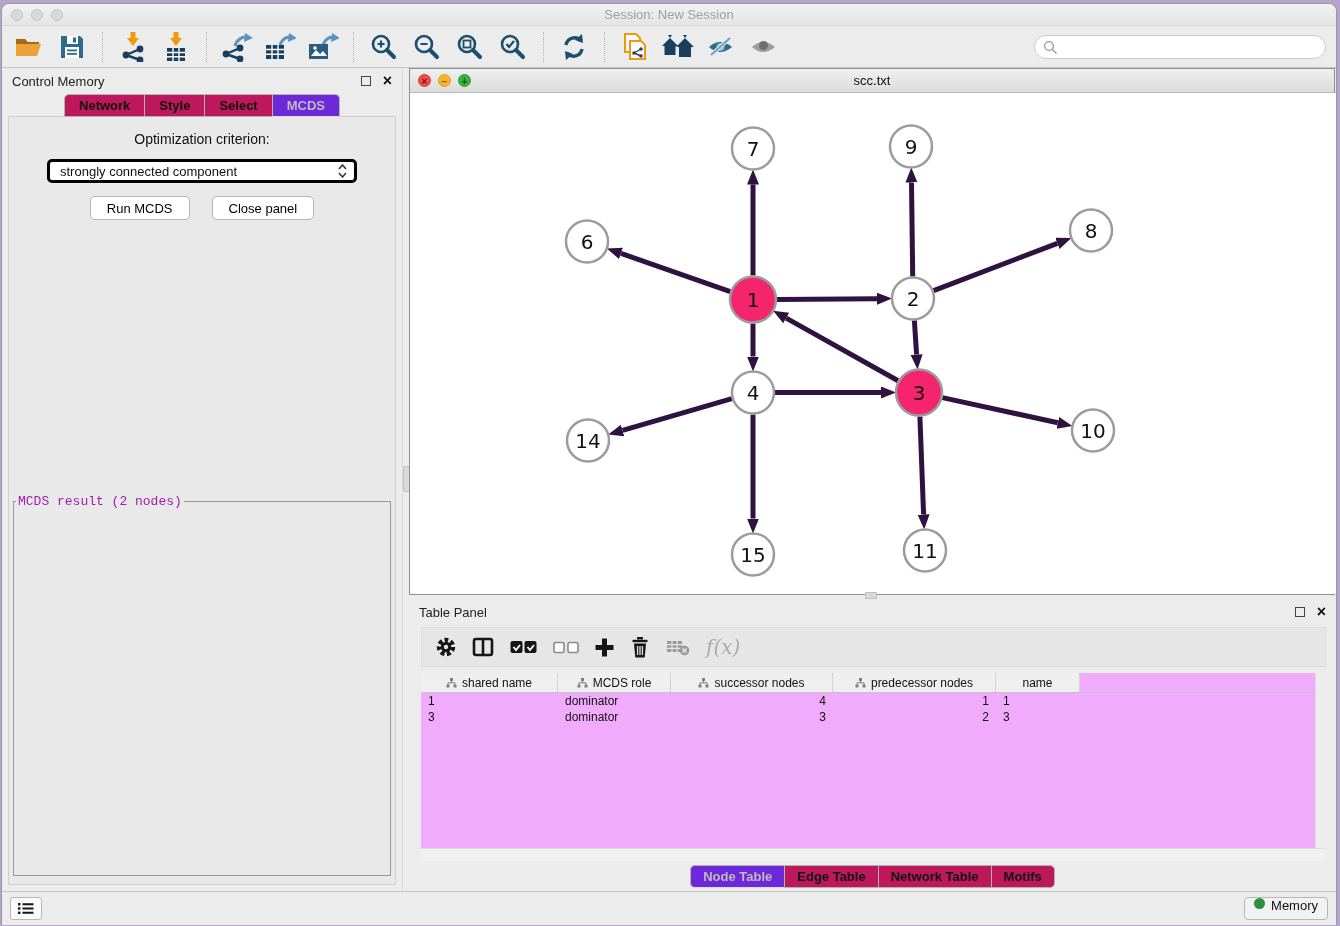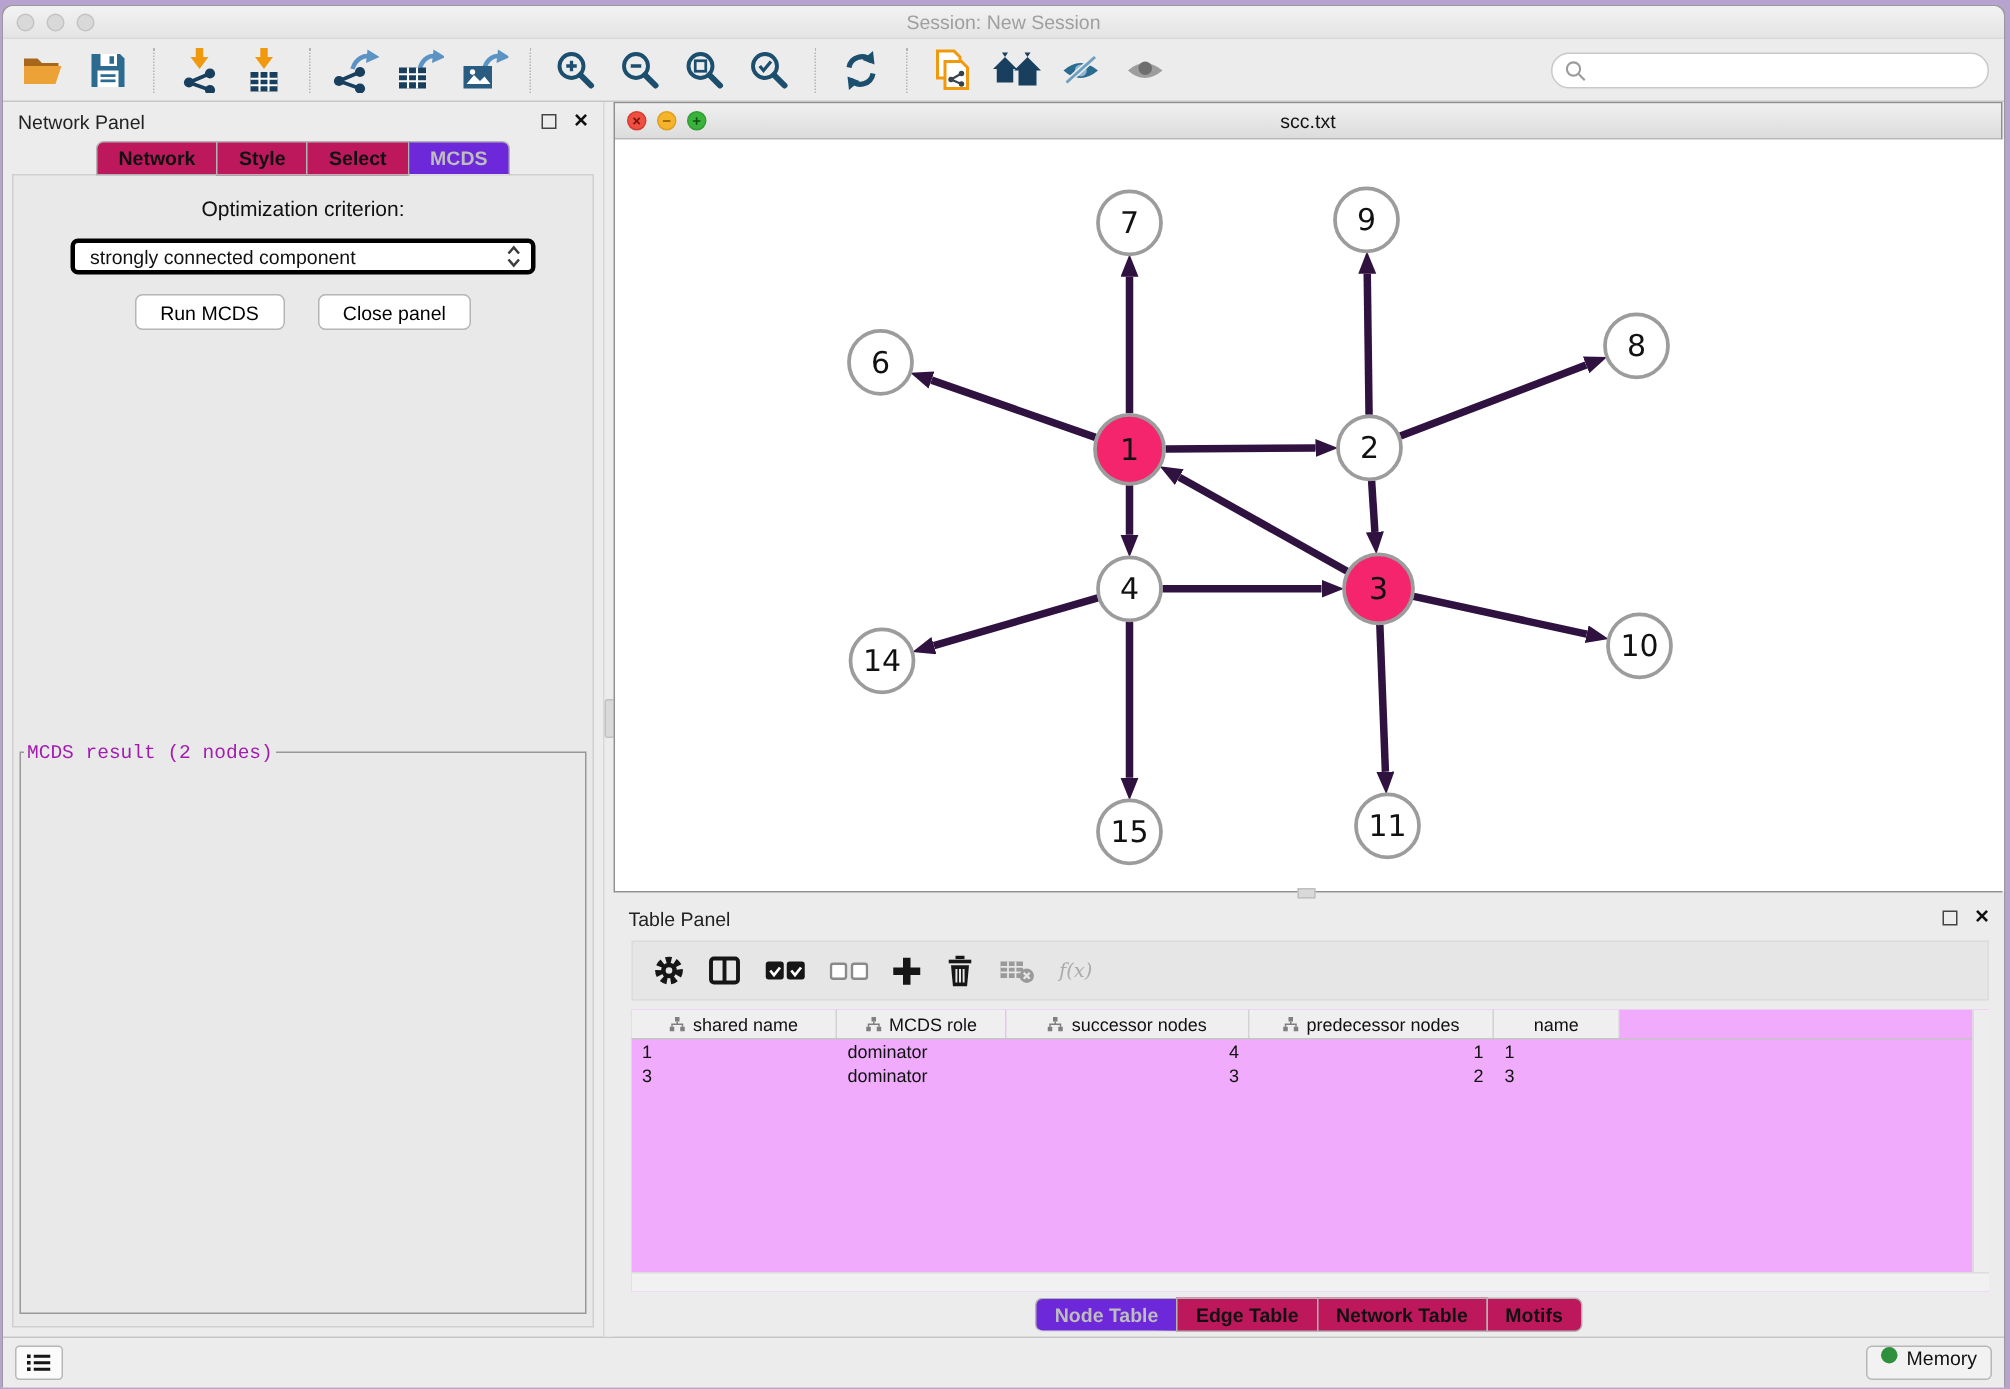--- a/index.html
+++ b/index.html
@@ -78,21 +78,21 @@
   .nlight.green { background:#3cb23e; color:#0d5411; border:1px solid #2f9e33; }
   .net-title { position:absolute; left:0; right:0; text-align:center; font-size:13px; color:#111; }
   .net-canvas { flex:1; background:#fff; }
   .hsplit-handle { position:absolute; bottom:-5px; left:455px; width:12px; height:7px; background:#d9d9d9; border:1px solid #c0c0c0; z-index:3; }
 
   
   .table-panel { flex:1; display:flex; flex-direction:column; background:#ececec; min-height:0; padding-top:4px; }
   .tp-toolbar { margin:2px 10px 0 12px; height:40px; background:#e6e6e6; border:1px solid #dcdcdc;
     display:flex; align-items:center; gap:16px; padding:0 14px; flex:0 0 auto; }
   .tp-icon { display:flex; align-items:center; justify-content:center; cursor:pointer; }
-  .fx-label { font-family:"DejaVu Serif", serif; font-style:italic; font-size:13px; color:#ababab; }
+  .fx-label { font-family:"DejaVu Serif", serif; font-style:italic; font-size:20px; color:#ababab; }
 
   .table-area { margin:6px 10px 0 12px; flex:1; background:#f0abfc; position:relative; min-height:0; overflow:hidden; }
   .thead { display:flex; height:20px; border-bottom:1px solid #c4c4c4; }
   .th { background:#efefef; border-right:1px solid #d2d2d2; display:flex; align-items:center; justify-content:center;
     gap:5px; font-size:12px; color:#111; overflow:hidden; }
   .trow { display:flex; height:16px; }
   .td { font-size:12px; padding:1px 7px; overflow:hidden; white-space:nowrap; }
   .table-vtrack { position:absolute; top:0; bottom:13px; right:0; width:11px; background:#ededed; border-left:1px solid #dcdcdc; }
   .table-htrack { position:absolute; left:0; right:0; bottom:0; height:13px; background:#f1f1f1; border-top:1px solid #dcdcdc; }
 
@@ -268,21 +268,21 @@
         <path d="M9.4,9.4 L13.5,13.5" stroke="#9b9b9b" stroke-width="1.4"></path>
       </svg>
       <input type="text" placeholder="" style="">
     </div>
   </div>
 
   <div class="main">
 
     <div class="control-panel">
       <div class="panel-header">
-        <span class="panel-title">Network Panel</span>
+        <span class="panel-title">Control Memory</span>
         <span class="ph-spacer"></span>
         <span class="float-icon"></span>
         <span class="close-icon">×</span>
       </div>
       <div class="cp-tabs" id="cp-tabs">
           <div class="tab">Network</div>
           <div class="tab">Style</div>
           <div class="tab">Select</div>
           <div class="tab active">MCDS</div>
         </div>

